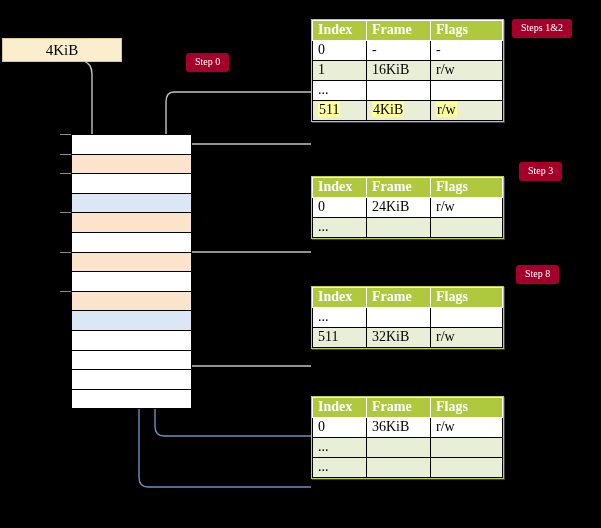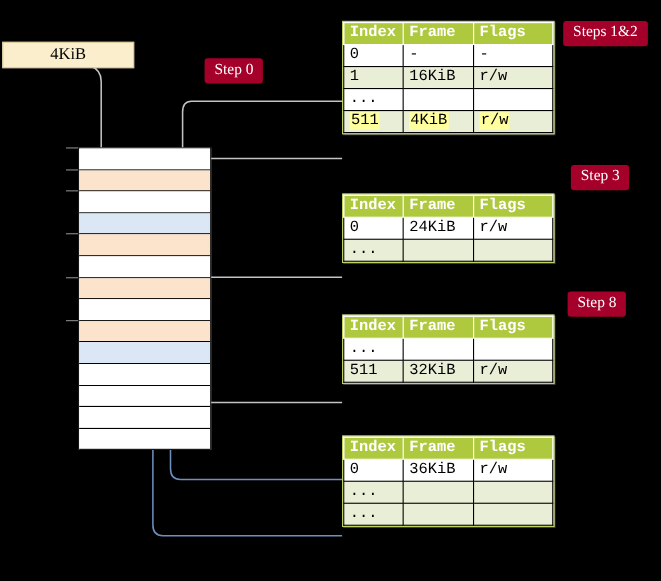--- a/index.html
+++ b/index.html
@@ -17,27 +17,27 @@
   .vpage{
     position:absolute;left:2px;top:38px;width:118px;height:22px;
     background:#faeecd;border:1px solid #d8c99a;
     display:flex;align-items:center;justify-content:center;
     font-size:15px;line-height:1;
   }
 
   
   .badge{
     position:absolute;background:#a4002a;color:#fff;
-    font-size:14px;line-height:1;
+    font-size:10px;line-height:1;
     padding:4px 9px 5px 9px;border-radius:3px;white-space:nowrap;
     box-shadow:0 1px 0 rgba(0,0,0,.4);
   }
   #badge-step0{left:186px;top:53px;}
   #badge-steps12{left:512px;top:19px;}
-  #badge-step3{left:519px;top:150px;}
+  #badge-step3{left:519px;top:162px;}
   #badge-step4{left:516px;top:265px;}
 
   
   .memcol{
     position:absolute;left:71px;top:134px;width:119px;
     border:1px solid #000;border-bottom:none;
     background:#fff;
   }
   .memrow{
     height:19.6px;border-bottom:1px solid #000;box-sizing:border-box;
@@ -49,21 +49,20 @@
   .tick{position:absolute;left:0;width:12px;height:0;border-top:1px solid #8a8a8a;}
 
   
   .ptable{
     position:absolute;
     border:1px solid #b9cf55;
     border-collapse:collapse;
     font-size:14px;
     background:#fff;
     box-shadow:1px 1px 0 rgba(255,255,255,.25);
-    font-family:Liberation Mono, monospace;
   }
   .ptable table{border-collapse:collapse;}
   .ptable th,.ptable td{
     border:1px solid #000;
     padding:1px 5px 2px 5px;
     text-align:left;
     font-weight:normal;
     height:19px;box-sizing:border-box;
     vertical-align:middle;
   }

